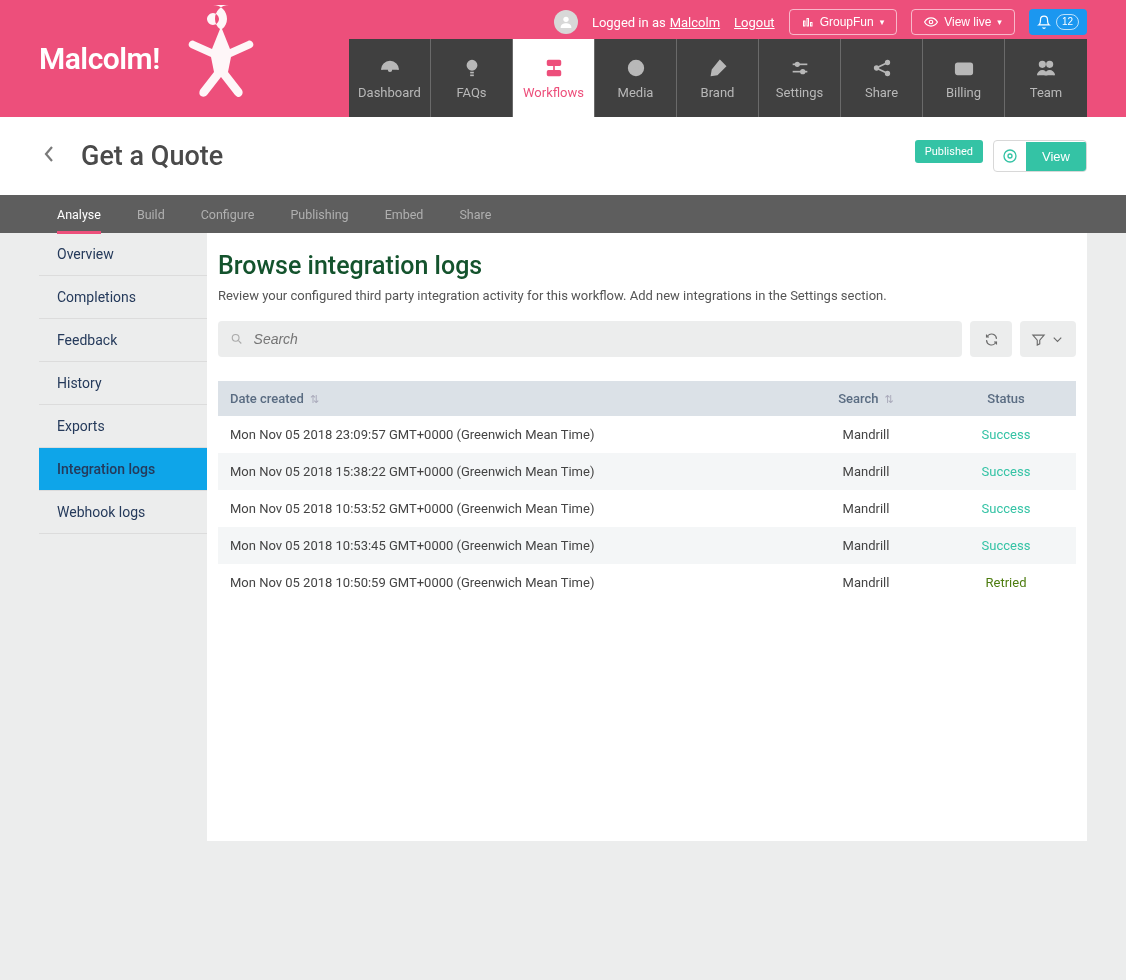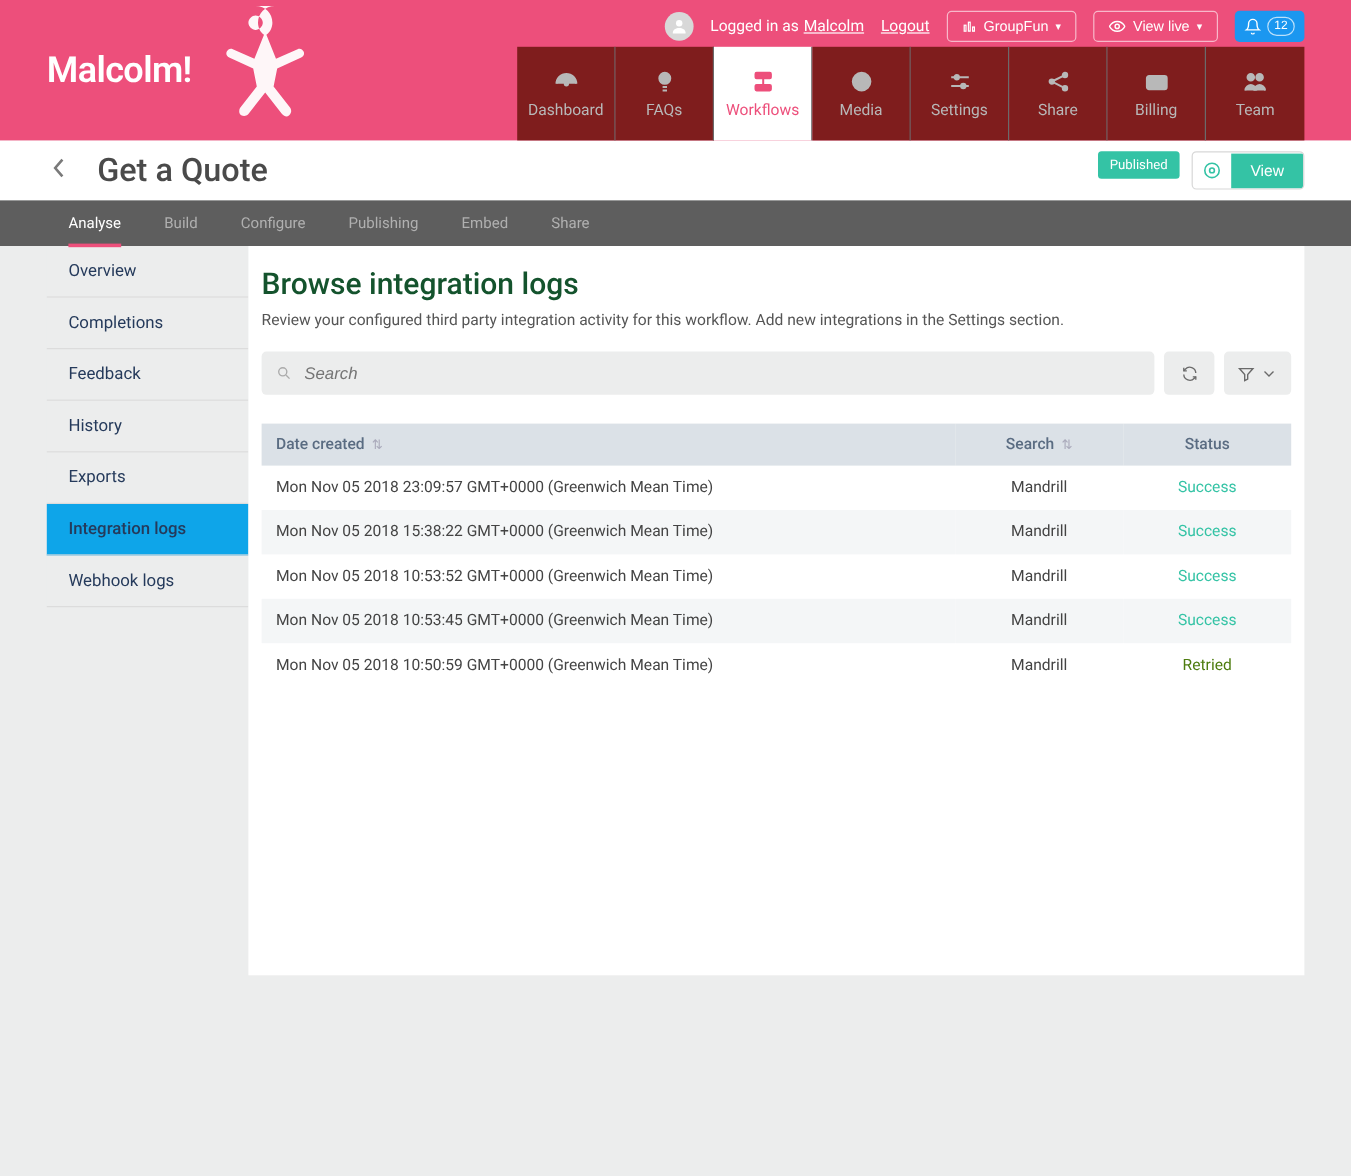--- a/index.html
+++ b/index.html
@@ -18,29 +18,29 @@
 .login-text { display: flex; gap: 4px; }
 .login-text a { color: #fff; text-decoration: underline; cursor: pointer; }
 .logout { color: #fff; text-decoration: underline; cursor: pointer; }
 .pill-btn { border: 1px solid rgba(255,255,255,0.6); background: transparent; color: #fff; border-radius: 4px; padding: 5px 12px; font-size: 12px; display: flex; align-items: center; gap: 6px; cursor: pointer; }
 .pill-btn .caret { font-size: 9px; }
 .notif-btn { background: #1b97f0; border: none; border-radius: 4px; padding: 5px 8px; display: flex; align-items: center; gap: 5px; cursor: pointer; }
 .notif-btn .badge { border: 1px solid rgba(255,255,255,0.7); border-radius: 10px; font-size: 10px; color: #fff; padding: 0 5px; line-height: 14px; }
 
 
 .mainnav { position: absolute; right: 0; bottom: 0; display: flex; height: 78px; }
-.mainnav-item { width: 82px; background: #7f1d1d; color: #b8b8b8; display: flex; flex-direction: column; align-items: center; justify-content: center; gap: 6px; font-size: 13px; cursor: pointer; border-right: 1px solid #6a6a6a; }
+.mainnav-item { width: 82px; background: #404040; color: #b8b8b8; display: flex; flex-direction: column; align-items: center; justify-content: center; gap: 6px; font-size: 13px; cursor: pointer; border-right: 1px solid #6a6a6a; }
 .mainnav-item:last-child { border-right: none; }
 .mainnav-item.active { background: #fff; color: #ed4f7b; }
 .mainnav-item .nav-icon { width: 22px; height: 22px; display: flex; align-items: center; justify-content: center; }
 .mainnav-item .nav-icon svg { width: 22px; height: 22px; fill: currentColor; stroke: currentColor; }
 
 
 .pagehead { background: #fff; }
-.pagehead-inner { width: 1048px; margin: 0 auto; height: 50px; display: flex; align-items: center; justify-content: space-between; }
+.pagehead-inner { width: 1048px; margin: 0 auto; height: 78px; display: flex; align-items: center; justify-content: space-between; }
 .pagehead-left { display: flex; align-items: center; gap: 22px; }
 .back-chev { font-size: 18px; color: #7a7a7a; cursor: pointer; padding: 4px; }
 .page-title { font-size: 27px; font-weight: 500; color: #4a4a4a; }
 .pagehead-right { display: flex; align-items: flex-start; gap: 10px; }
 .pub-badge { background: #34c3a5; color: #fff; font-size: 11px; border-radius: 3px; padding: 5px 10px; }
 .view-wrap { display: flex; align-items: center; border: 1px solid #d8d8d8; border-radius: 4px; overflow: hidden; }
 .view-eye { width: 32px; height: 30px; display: flex; align-items: center; justify-content: center; color: #34c3a5; }
 .view-btn { background: #34c3a5; color: #fff; border: none; padding: 7px 16px; font-size: 13px; cursor: pointer; }
 
 
@@ -169,20 +169,28 @@
             <svg viewBox="0 0 24 24" fill="none" stroke-width="1.8">
               <circle cx="12" cy="12" r="8"></circle>
               <circle cx="12" cy="12" r="2" fill="currentColor"></circle>
             </svg>
           </span>
         <span>Media</span>
       </div>
       <div class="mainnav-item">
         <span class="nav-icon">
             <svg viewBox="0 0 24 24" fill="none" stroke-width="1.8">
+              <path d="M14 4l6 6-9 9-6 1 1-6z"></path>
+            </svg>
+          </span>
+        <span>Brand</span>
+      </div>
+      <div class="mainnav-item">
+        <span class="nav-icon">
+            <svg viewBox="0 0 24 24" fill="none" stroke-width="1.8">
               <line x1="4" y1="8" x2="20" y2="8"></line>
               <circle cx="9" cy="8" r="2" fill="currentColor"></circle>
               <line x1="4" y1="16" x2="20" y2="16"></line>
               <circle cx="15" cy="16" r="2" fill="currentColor"></circle>
             </svg>
           </span>
         <span>Settings</span>
       </div>
       <div class="mainnav-item">
         <span class="nav-icon">

